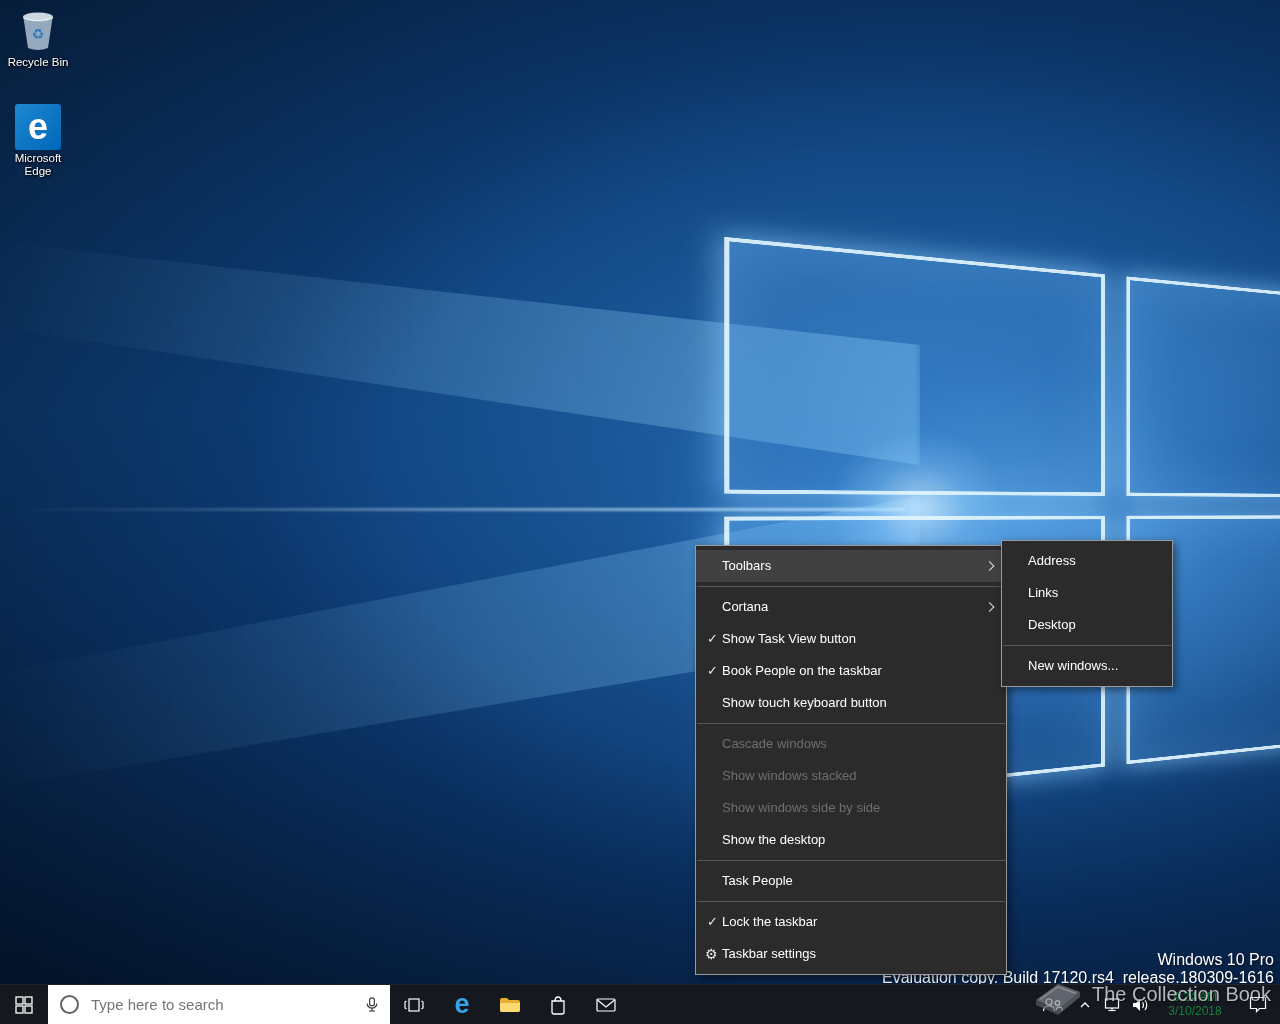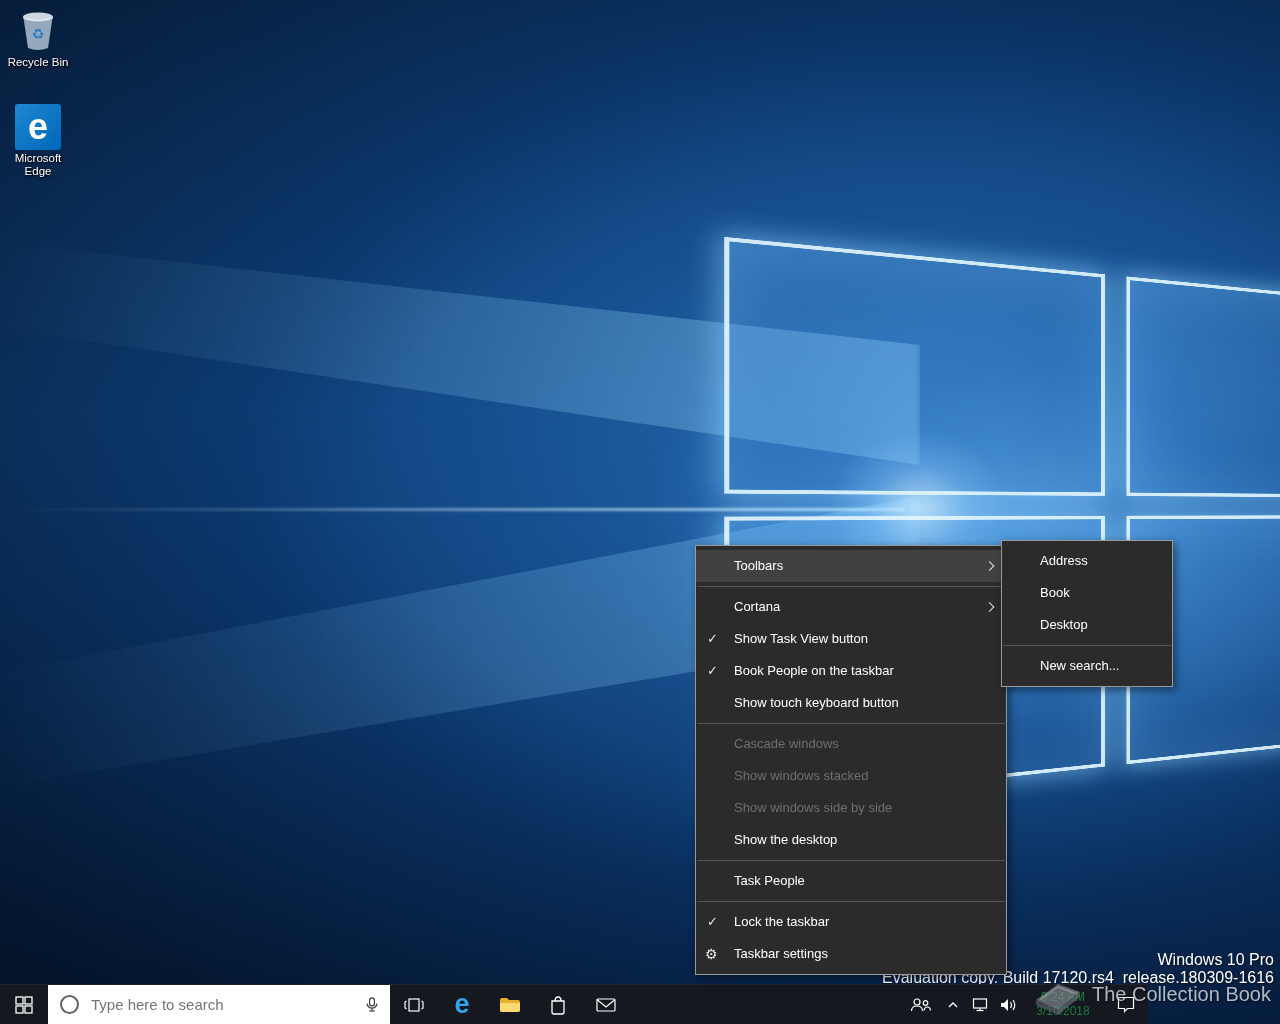--- a/index.html
+++ b/index.html
@@ -59,33 +59,33 @@
   .edge-tile { width:46px; height:46px; border-radius:3px;
     background:linear-gradient(135deg,#1e88d2,#0067b8);
     display:flex; align-items:center; justify-content:center;
     color:#fff; font-weight:bold; font-size:36px; line-height:1; }
 
   
   .ctx-menu { position:absolute; background:#2b2b2b; border:1px solid #9a9a9a;
     box-shadow:3px 3px 8px rgba(0,0,0,0.45); padding:4px 0; color:#fff; font-size:13px; }
   #main-menu { left:695px; top:545px; width:312px; z-index:100; }
   #toolbars-submenu { left:1001px; top:540px; width:172px; z-index:110; }
-  .menu-item { position:relative; height:32px; line-height:32px; padding:0 30px 0 38px;
+  .menu-item { position:relative; height:32px; line-height:32px; padding:0 30px 0 26px;
     white-space:nowrap; cursor:default; }
   .menu-item.highlighted { background:#414141; }
   .menu-item.disabled { color:#6f6f6f; }
   .menu-sep { height:1px; background:#565656; margin:4px 1px; }
   .check { position:absolute; left:11px; top:0; font-size:13px; color:#e8e8e8; }
   .gear { position:absolute; left:9px; top:0; font-size:14px; color:#e8e8e8; }
   .subarrow { position:absolute; right:13px; top:50%; width:7px; height:7px;
     border-top:1.5px solid #e2e2e2; border-right:1.5px solid #e2e2e2;
     transform:translateY(-50%) rotate(45deg); }
 
   
-  .taskbar { position:absolute; left:0; bottom:0; width:1148px; height:40px;
+  .taskbar { position:absolute; left:0; bottom:0; width:1280px; height:40px;
     background:#15181f; border-top:1px solid rgba(255,255,255,0.05);
     display:flex; align-items:stretch; z-index:50; }
   .tb-btn { width:48px; display:flex; align-items:center; justify-content:center; cursor:pointer; }
   .tb-search { width:342px; background:#ffffff; display:flex; align-items:center;
     padding:0 10px 0 12px; cursor:text; }
   .cortana-ring { width:19px; height:19px; border:2px solid #5f6368; border-radius:50%; flex:none; }
   .tb-search input { border:none; outline:none; background:transparent; flex:1;
     font-size:15px; color:#444; margin-left:12px; font-family:inherit; }
   .edge-e { color:#35a3e8; font-weight:bold; font-size:27px; line-height:1; }
   .tb-spacer { flex:1; }
@@ -162,24 +162,24 @@
       <div class="menu-item"><span>Task People</span></div>
       <div class="menu-sep"></div>
       <div class="menu-item"><span class="check">✓</span><span>Lock the taskbar</span></div>
       <div class="menu-item"><span class="gear">⚙</span><span>Taskbar settings</span></div>
     </div>
 </div>
 
 <div class="ctx-menu" id="toolbars-submenu">
   <div class="menu-body">
       <div class="menu-item"><span>Address</span></div>
-      <div class="menu-item"><span>Book</span></div>
+      <div class="menu-item"><span>Links</span></div>
       <div class="menu-item"><span>Desktop</span></div>
       <div class="menu-sep"></div>
-      <div class="menu-item"><span>New search...</span></div>
+      <div class="menu-item"><span>New windows...</span></div>
     </div>
 </div>
 
 <div class="taskbar">
   <div class="tb-btn">
     <svg width="18" height="18" viewBox="0 0 18 18">
       <g fill="none" stroke="#fff" stroke-width="1.3">
         <rect x="1" y="1" width="7" height="7"></rect>
           <rect x="10" y="1" width="7" height="7"></rect>
         <rect x="1" y="10" width="7" height="7"></rect>

